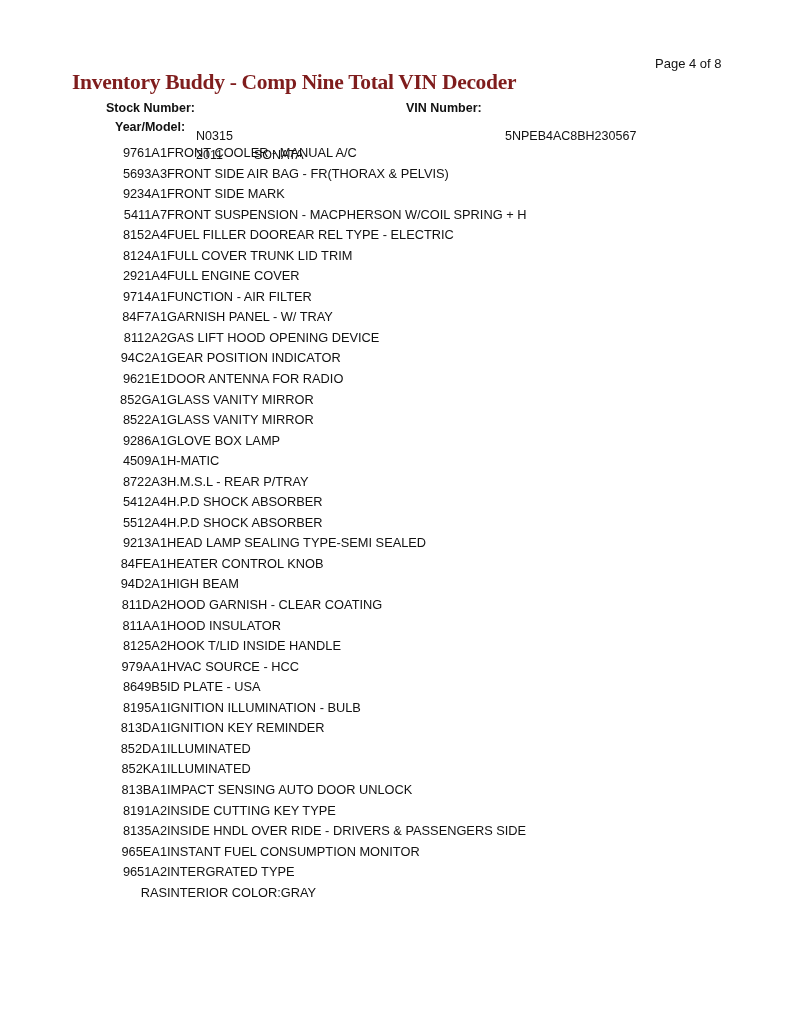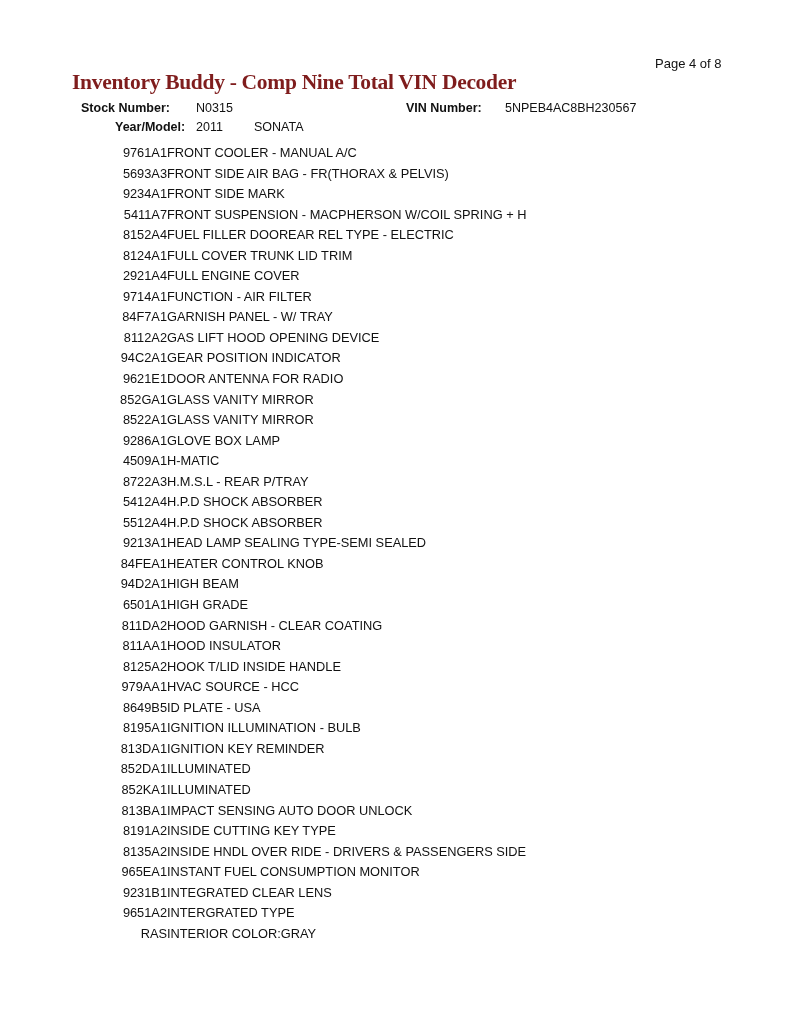--- a/index.html
+++ b/index.html
@@ -1,32 +1,32 @@
 <!DOCTYPE html>
 <html><head>
   <meta charset="utf-8">
   <style>
     html, body { margin: 0; padding: 0; background: #ffffff; }
     body { width: 800px; height: 1035px; position: relative; overflow: hidden; color: #111; font-family: "Liberation Sans", sans-serif; }
     .title { position: absolute; left: 72px; top: 70px; font-family: Liberation Serif, serif; font-weight: bold; font-size: 21.5px; letter-spacing: -0.3px; color: #7f1d1d; white-space: nowrap; }
     .page-num { position: absolute; left: 655px; top: 56px; font-size: 13px; color: #111; }
     .meta-label { position: absolute; font-weight: bold; font-size: 12.5px; color: #111; white-space: nowrap; }
-    .meta-val { position: absolute; font-size: 12.5px; color: #111; white-space: nowrap; }
+    .meta-val { position: absolute; font-size: 12.5px; color: #111; white-space: nowrap; margin-top: 28px; }
     .rows { position: absolute; left: 72px; top: 143px; text-align: right; }
     .row { height: 20.55px; line-height: 20.55px; font-size: 12.8px; white-space: nowrap; display: flex; }
     .code { width: 95px; }
     .desc { }
   </style>
 </head>
 <body>
 
 <div class="title">Inventory Buddy - Comp Nine Total VIN Decoder</div>
 <div class="page-num">Page 4 of 8</div>
 
-<div class="meta-label" style="left:81px; top:101px;">Stock Number:</div>
+<div class="meta-label" style="left:106px; top:101px;">Stock Number:</div>
 <div class="meta-val" style="left:196px; top:101px;">N0315</div>
 
 <div class="meta-label" style="left:406px; top:101px;">VIN Number:</div>
 <div class="meta-val" style="left:505px; top:101px;">5NPEB4AC8BH230567</div>
 
 <div class="meta-label" style="left:115px; top:120px;">Year/Model:</div>
 <div class="meta-val" style="left:196px; top:120px;">2011</div>
 <div class="meta-val" style="left:254px; top:120px;">SONATA</div>
 
 <div class="rows" id="rows">
@@ -112,24 +112,20 @@
     </div>
     <div class="row">
       <span class="code">84FEA1</span>
       <span class="desc">HEATER CONTROL KNOB</span>
     </div>
     <div class="row">
       <span class="code">94D2A1</span>
       <span class="desc">HIGH BEAM</span>
     </div>
     <div class="row">
-      <span class="code">6501A1</span>
-      <span class="desc">HIGH GRADE</span>
-    </div>
-    <div class="row">
       <span class="code">811DA2</span>
       <span class="desc">HOOD GARNISH - CLEAR COATING</span>
     </div>
     <div class="row">
       <span class="code">811AA1</span>
       <span class="desc">HOOD INSULATOR</span>
     </div>
     <div class="row">
       <span class="code">8125A2</span>
       <span class="desc">HOOK T/LID INSIDE HANDLE</span>
@@ -168,24 +164,20 @@
     </div>
     <div class="row">
       <span class="code">8135A2</span>
       <span class="desc">INSIDE HNDL OVER RIDE - DRIVERS &amp; PASSENGERS SIDE</span>
     </div>
     <div class="row">
       <span class="code">965EA1</span>
       <span class="desc">INSTANT FUEL CONSUMPTION MONITOR</span>
     </div>
     <div class="row">
-      <span class="code">9231B1</span>
-      <span class="desc">INTEGRATED CLEAR LENS</span>
-    </div>
-    <div class="row">
       <span class="code">9651A2</span>
       <span class="desc">INTERGRATED TYPE</span>
     </div>
     <div class="row">
       <span class="code">RAS</span>
       <span class="desc">INTERIOR COLOR:GRAY</span>
     </div>
   </div>
 
 </body></html>

